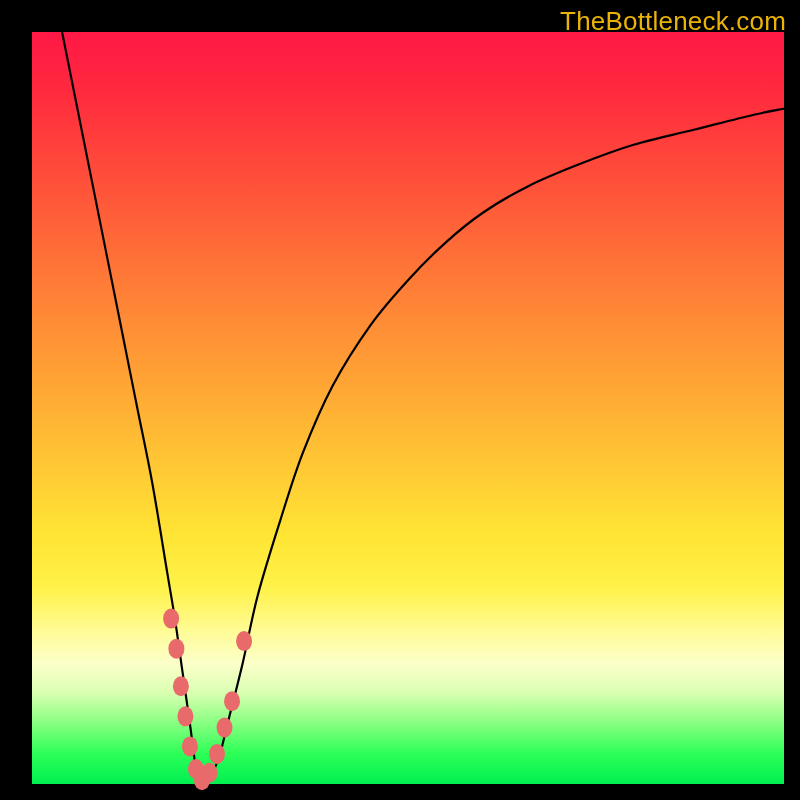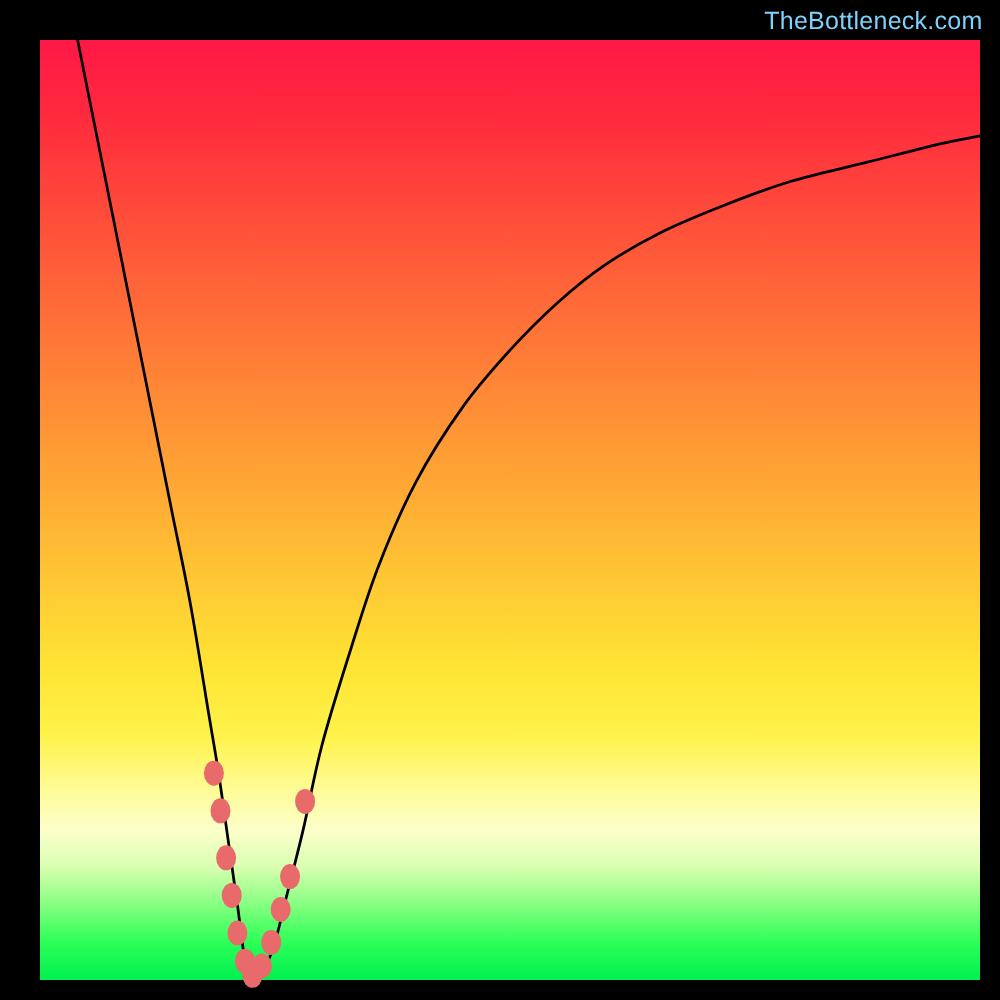--- a/index.html
+++ b/index.html
@@ -40,22 +40,22 @@
       #d8ffb0 88%,
       #86ff80 92%,
       #2cff57 96%,
       #00f050 100%
     );
   }
   .attribution {
     position: absolute;
     top: 6px;
     right: 14px;
-    color: #7dd3fc;
-    font-size: 20px;
+    color: #eab308;
+    font-size: 26px;
     font-weight: 400;
     letter-spacing: 0.2px;
     user-select: none;
   }
   svg.curves {
     position: absolute;
     left: 0;
     top: 0;
     width: 752px;
     height: 752px;

